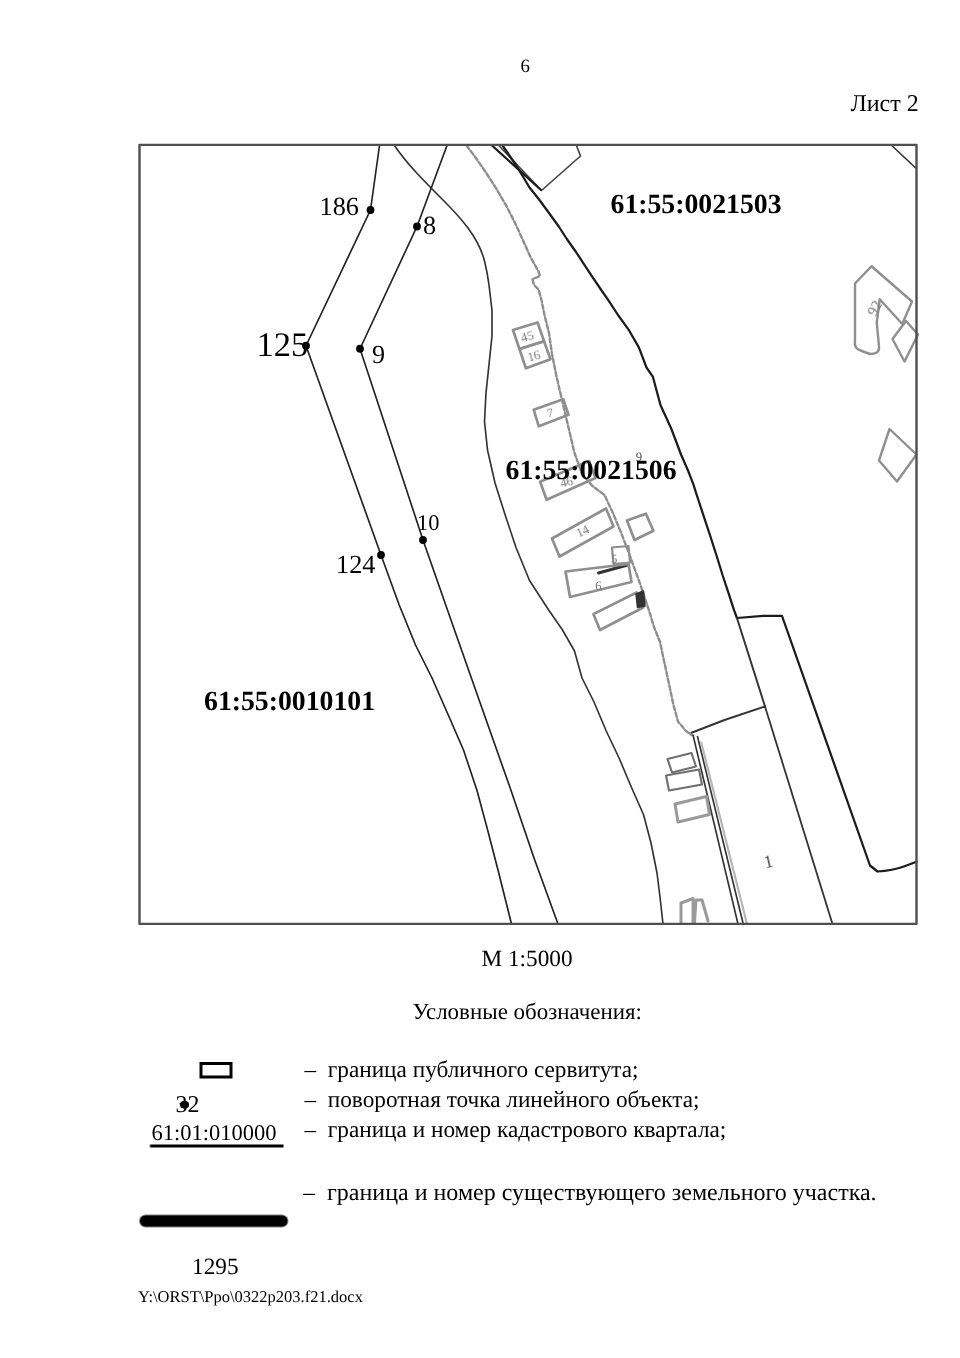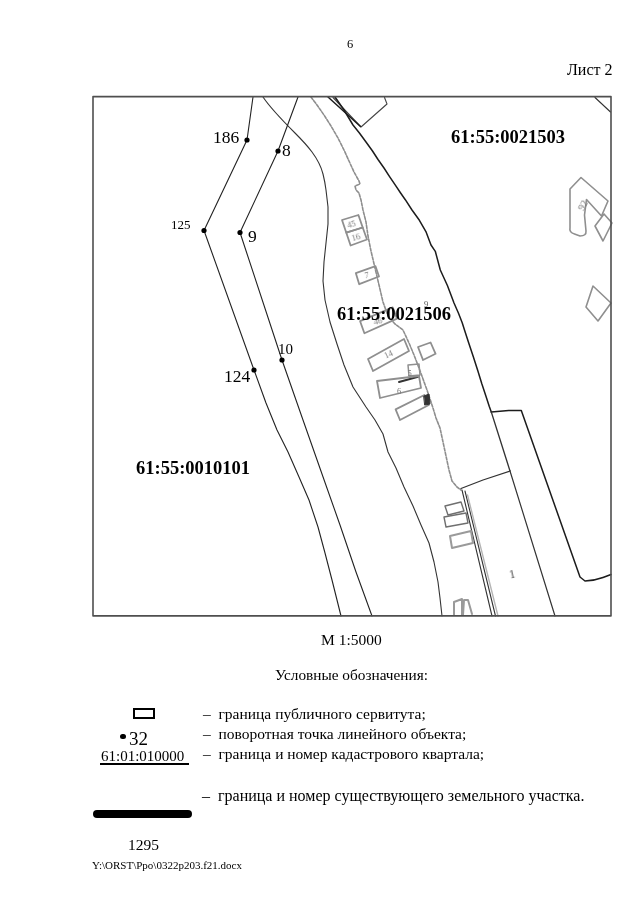--- a/index.html
+++ b/index.html
@@ -105,49 +105,49 @@
     <text x="378.4" y="324" transform="rotate(-14 378.4 324)">46</text>
     <text x="389.5" y="356.5" transform="rotate(-25 389.5 356.5)">14</text>
     <text x="409.5" y="375.5">5</text>
     <text x="399" y="393.5">6</text>
     <text x="586" y="207" transform="rotate(-62 586 207)" font-size="10px">92</text>
     <text x="426" y="307" fill="#555">9</text>
     <text x="513" y="578" fill="#4a4a4a" font-size="12px" transform="rotate(-12 513 578)">1</text>
   </g>
 </svg>
 
-<div class="t" style="left:407px;top:128px;font-size:18.5px;font-weight:bold;margin-left:44px;">61:55:0021503</div>
+<div class="t" style="left:407px;top:128px;font-size:18.5px;font-weight:bold;">61:55:0021503</div>
 
 <div class="t" style="left:337px;top:285px;font-size:18.5px;font-weight:bold;margin-top:20px;">61:55:0021506</div>
 
 <div class="t" style="left:136px;top:459px;font-size:18.5px;font-weight:bold;">61:55:0010101</div>
 
 <div class="t" style="left:213px;top:129px;font-size:17.5px;">186</div>
 
 <div class="t" style="left:282px;top:142px;font-size:17.5px;">8</div>
 
-<div class="t" style="left:171px;top:218px;font-size:13px;">125</div>
+<div class="t" style="left:171px;top:218px;font-size:23px;">125</div>
 
 <div class="t" style="left:248px;top:228px;font-size:17.5px;">9</div>
 
 <div class="t" style="left:223.5px;top:368px;font-size:17.5px;">124</div>
 
 <div class="t" style="left:278px;top:342px;font-size:15px;">10</div>
 
 <div class="t" style="left:321px;top:632px;font-size:15.5px;text-align:center;">М 1:5000</div>
 
 <div class="t" style="left:275px;top:666.5px;font-size:15.3px;">Условные обозначения:</div>
 
 <div style="position:absolute;left:133px;top:708px;width:18px;height:7px;border:2.6px solid #000;"></div>
 
 <div class="t" style="left:203px;top:706px;font-size:15.5px;">–&nbsp;&nbsp;граница публичного сервитута;</div>
 
 <div style="position:absolute;left:120px;top:733.5px;width:5.5px;height:5.5px;border-radius:50%;background:#000;"></div>
 
-<div class="t" style="left:129px;top:728.5px;font-size:19px;font-family:Liberation Serif, serif;">32</div>
+<div class="t" style="left:117px;top:728.5px;font-size:16px;font-family:Liberation Serif, serif;">32</div>
 
 <div class="t" style="left:203px;top:725.5px;font-size:15.5px;">–&nbsp;&nbsp;поворотная точка линейного объекта;</div>
 
 <div class="t" style="left:101px;top:748.5px;font-size:15px;">61:01:010000</div>
 
 <div style="position:absolute;left:100px;top:762.5px;width:89px;height:2.6px;background:#000;"></div>
 
 <div class="t" style="left:203px;top:746px;font-size:15.5px;">–&nbsp;&nbsp;граница и номер кадастрового квартала;</div>
 
 <div class="t" style="left:128px;top:790px;font-size:15.5px;margin-top:47px;">1295</div>

